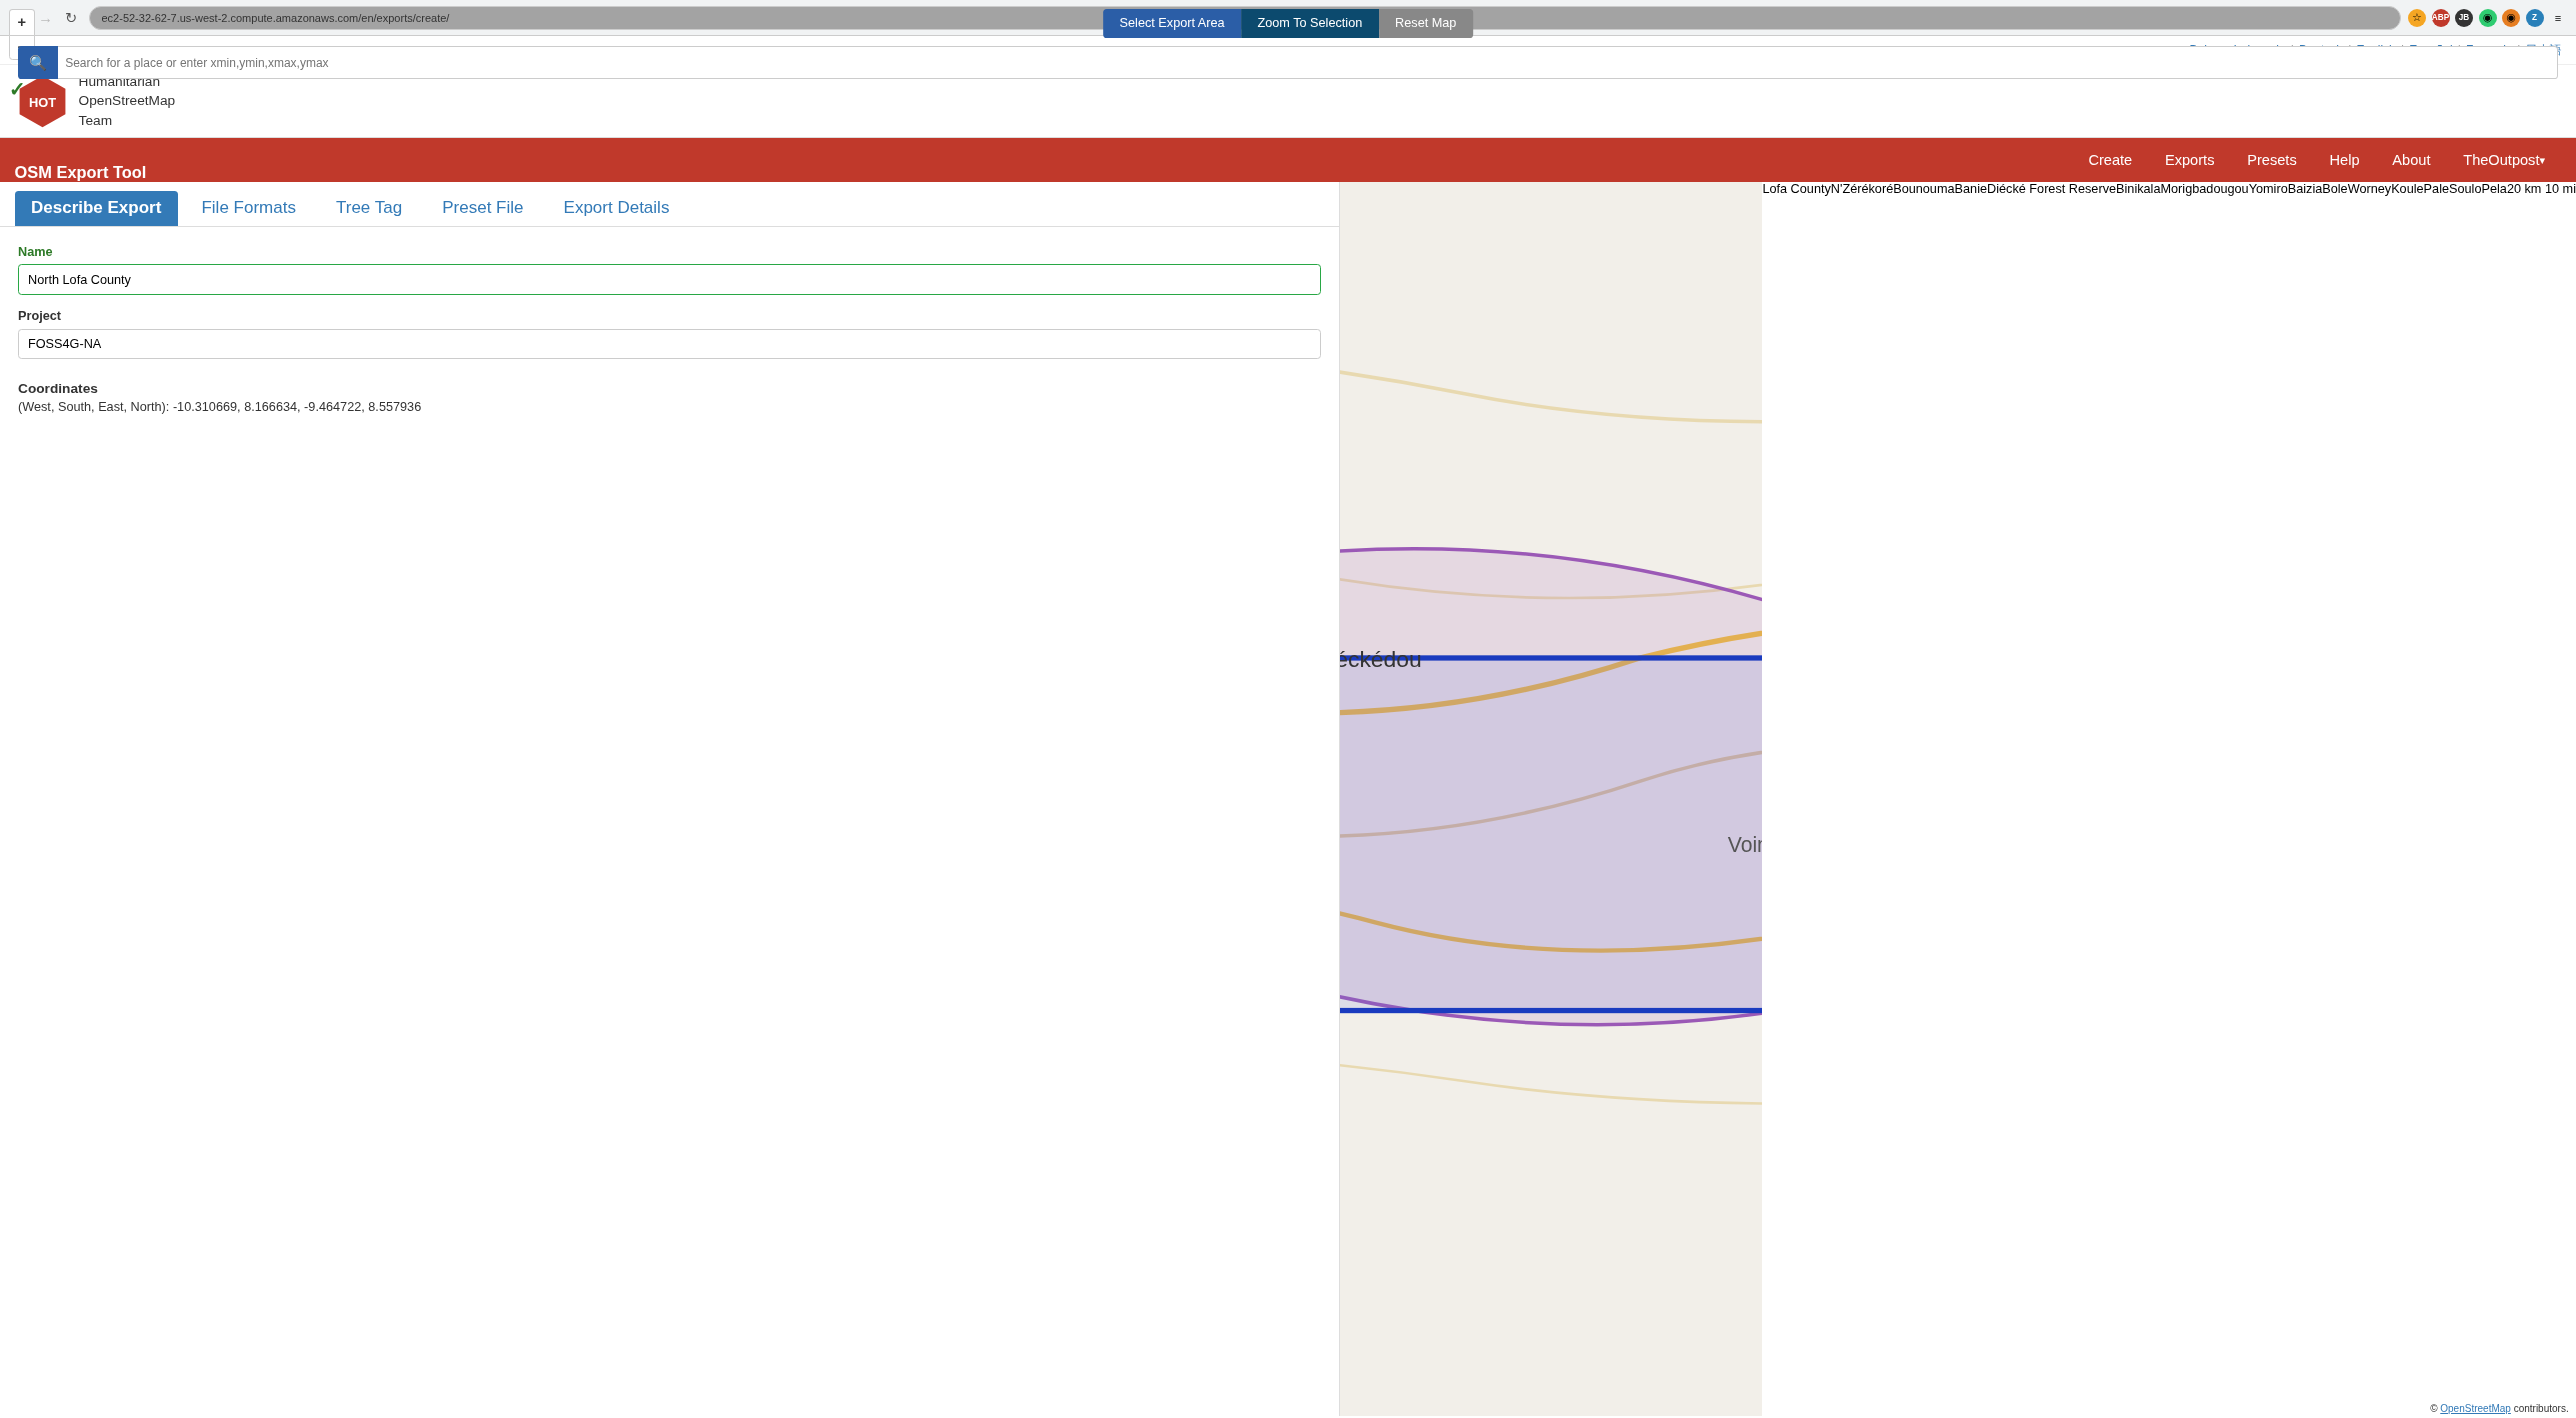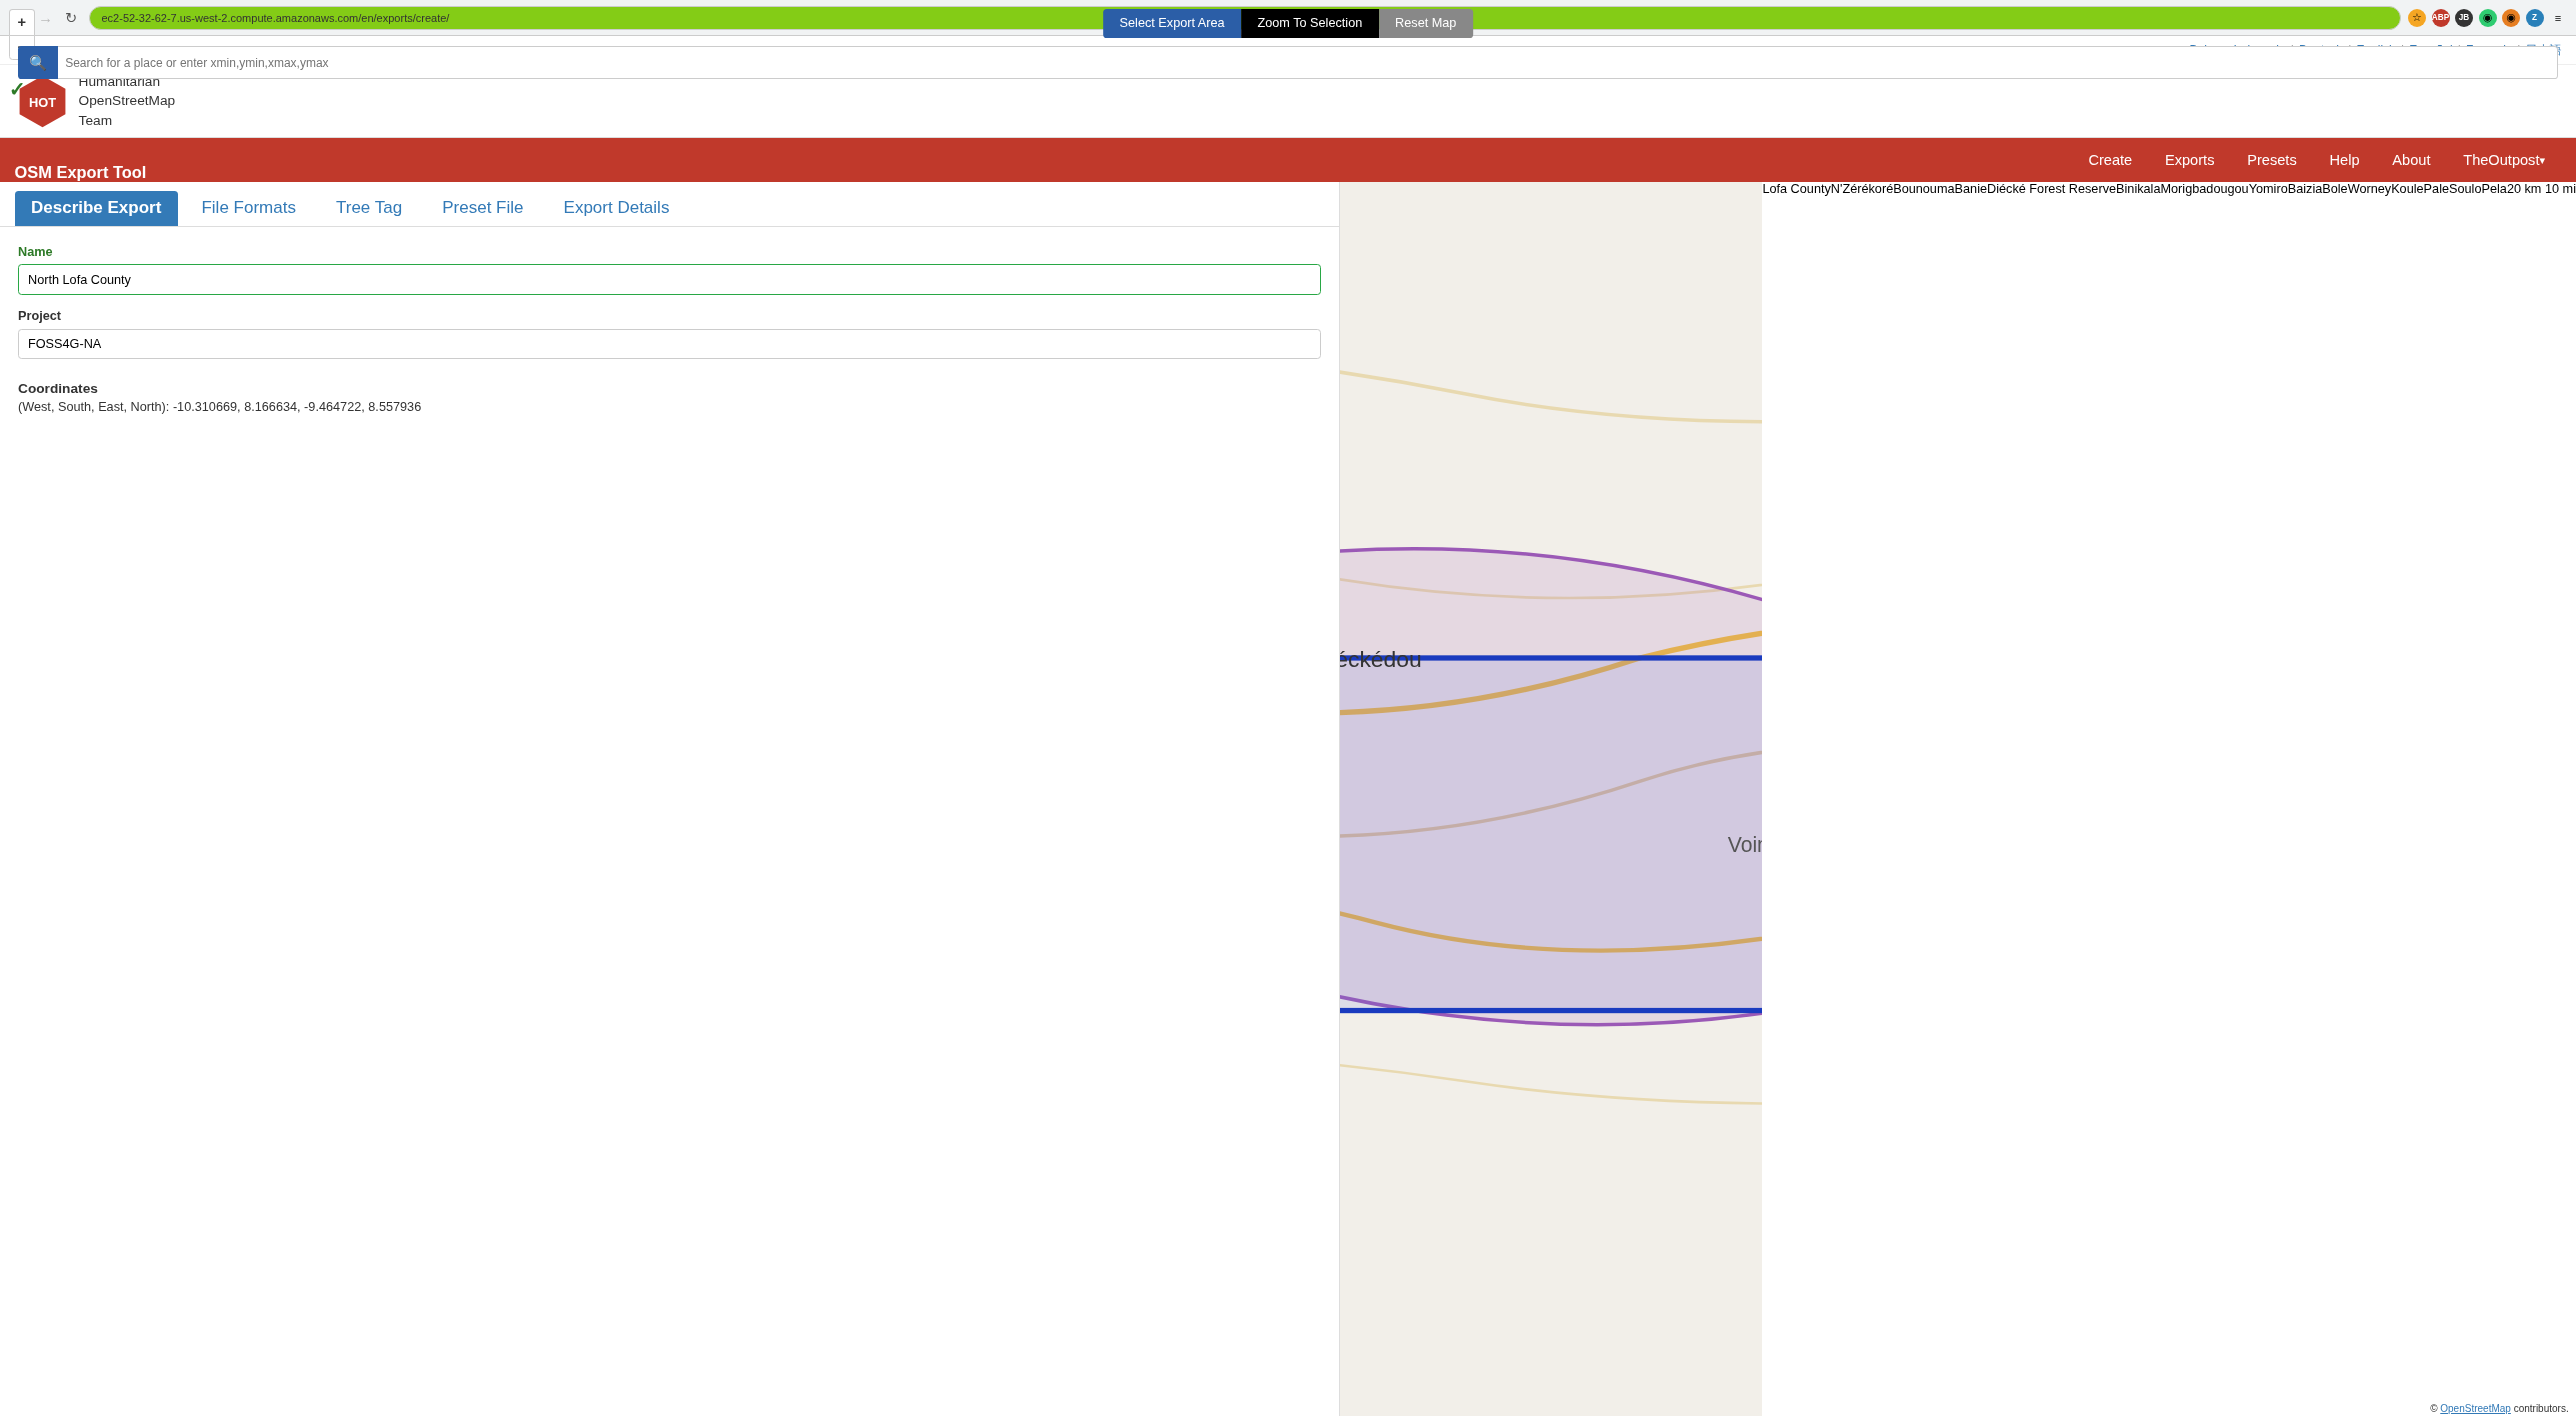--- a/index.html
+++ b/index.html
@@ -17,21 +17,21 @@
     }
     .browser-nav-btns { display: flex; gap: 3.6px; align-items: center; }
     .nav-btn {
       width: 22px; height: 22px; border-radius: 50%; border: none;
       background: transparent; cursor: pointer; color: #555; font-size: 14.6px;
       display: flex; align-items: center; justify-content: center;
     }
     .nav-btn:disabled { color: #bbb; cursor: default; }
     .address-bar {
       flex: 1; height: 24px; border: 0.9px solid #ccc; border-radius: 12px;
-      background: #84cc16; padding: 0 11px; font-size: 11px; color: #333;
+      background: #a3a3a3; padding: 0 11px; font-size: 11px; color: #333;
       display: flex; align-items: center;
     }
     .browser-icons { display: flex; gap: 5.5px; align-items: center; }
     .browser-icon { width: 18px; height: 18px; border-radius: 50%; display: flex; align-items: center; justify-content: center; font-size: 11px; }
 
     
     .lang-bar {
       text-align: right;
       padding: 5.5px 14.6px;
       font-size: 12px;
@@ -179,21 +179,21 @@
       z-index: 10;
     }
     .map-btn {
       padding: 7.3px 16.4px;
       font-size: 12.7px;
       cursor: pointer;
       border: none;
       font-weight: 500;
     }
     .map-btn.primary { background: #2b5ea7; color: #fff; }
-    .map-btn.secondary { background: #000000; color: #fff; }
+    .map-btn.secondary { background: #0c4a6e; color: #fff; }
     .map-btn.light { background: #888; color: #fff; }
     .map-btn:first-child { border-radius: 3.6px 0 0 3.6px; }
     .map-btn:last-child { border-radius: 0 3.6px 3.6px 0; }
 
     .map-search {
       position: absolute;
       top: 46px;
       left: 18px;
       right: 18px;
       z-index: 10;

